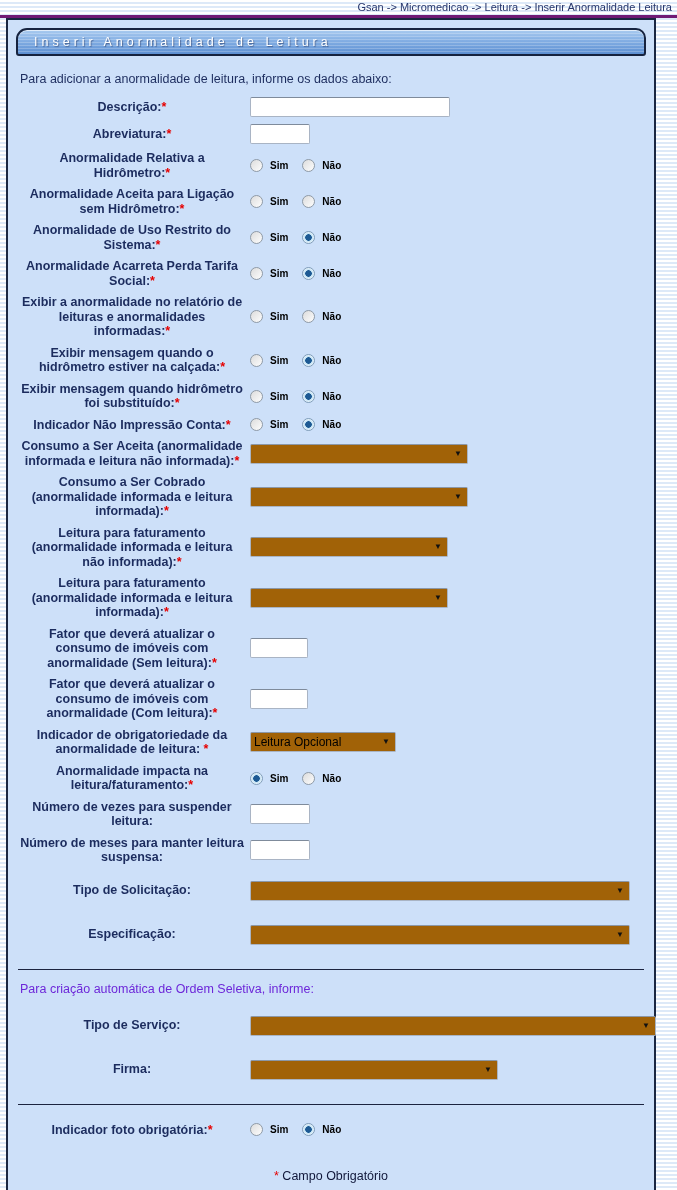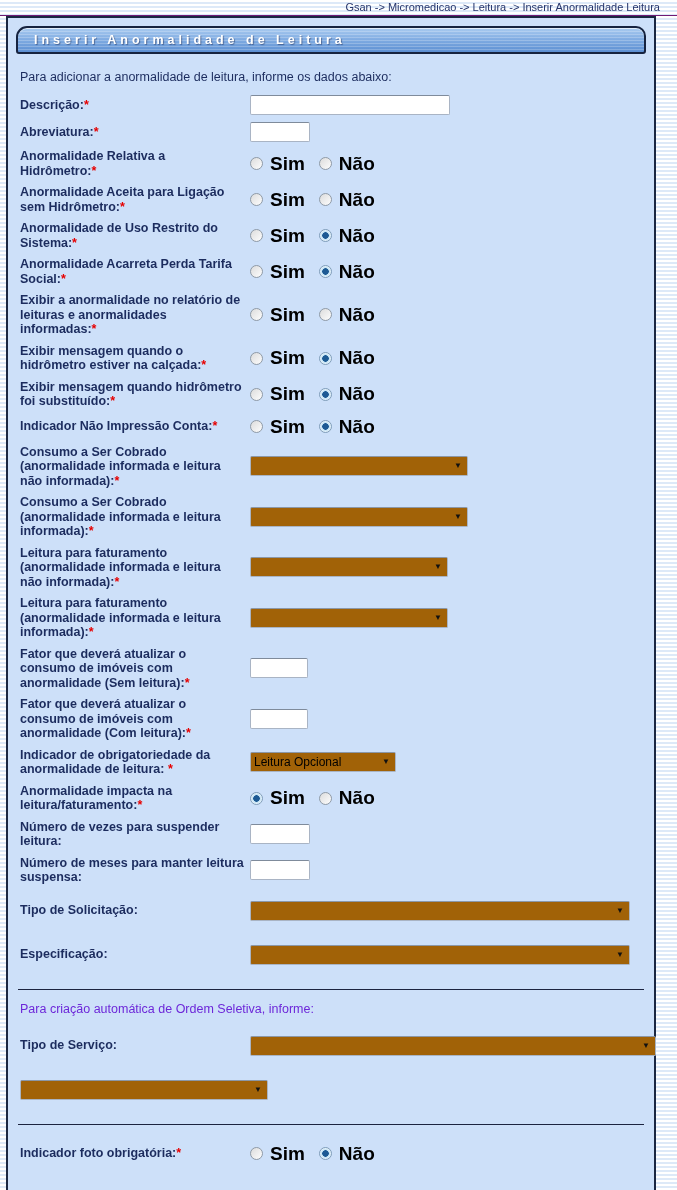--- a/index.html
+++ b/index.html
@@ -7,43 +7,43 @@
   body {
     height: 1190px;
     font-family: "Liberation Sans", sans-serif;
     background: repeating-linear-gradient(180deg, #ffffff 0 2px, #dde9f8 2px 4px);
     overflow: hidden;
   }
   .breadcrumb {
     text-align: right;
     font-size: 11px;
     color: #26356b;
-    padding: 1px 17px 2px 0;
-    border-bottom: 1px solid #701a75;
+    padding: 1px 5px 2px 0;
+    border-bottom: 3px solid #701a75;
     line-height: 12px;
   }
   .frame {
     width: 650px;
     margin-left: 6px;
     background: #cde0f9;
     border: 2px solid #1a2742;
     min-height: 1157px;
     padding: 8px 8px 6px 8px;
     display: flex;
     flex-direction: column;
   }
   .titlebar {
     height: 28px;
     border: 2px solid #16233f;
     border-radius: 11px 10px 3px 3px;
     background:
       repeating-linear-gradient(180deg, rgba(255,255,255,0.22) 0 1px, rgba(255,255,255,0) 1px 3px),
       linear-gradient(180deg, #a9cbf0 0%, #83aee3 45%, #5c8fd2 100%);
     color: #ffffff;
-    font-weight: bold;
+    font-weight: normal;
     font-size: 12.5px;
     letter-spacing: 4px;
     line-height: 24px;
     padding-left: 16px;
     text-shadow: 1px 1px 1px rgba(10,20,60,0.45);
     box-shadow: inset 0 1px 0 rgba(255,255,255,0.55);
   }
   .intro {
     font-size: 12.5px;
     color: #1c2c5e;
@@ -55,20 +55,21 @@
     margin: 3px 0 4px 4px;
   }
   .lbl {
     flex: 0 0 230px;
     width: 230px;
     font-weight: bold;
     font-size: 12.5px;
     line-height: 14.5px;
     color: #1c2c5e;
     padding-right: 6px;
+    text-align: center;
   }
   .req { color: #e60000; }
   .ctrl { display: flex; align-items: center; }
   .txt {
     height: 20px;
     border: 1px solid #a9b4c4;
     border-top-color: #7f8b9b;
     border-radius: 2px;
     background: #ffffff;
     font: 12px "Liberation Sans", sans-serif;
@@ -110,21 +111,21 @@
     margin: 0;
     flex: 0 0 13px;
   }
   .rad:checked {
     background: radial-gradient(circle at 50% 50%, #1d5a94 0 3px, #bfe0f2 3.5px, #f3f9ff 6px);
     border-color: #7f9db9;
   }
   .radlbl {
     font-weight: bold;
     color: #000000;
-    font-size: 19px;
+    font-size: 10px;
     margin: 0 14px 0 7px;
   }
   .hr {
     border: 0;
     border-top: 1px solid #1c2440;
     margin: 12px 2px 10px 2px;
   }
   .section-text {
     font-size: 12.5px;
     color: #6d28d9;
@@ -238,21 +239,21 @@
     <div class="lbl"><span>Indicador Não Impressão Conta:</span><span class="req">*</span></div>
     <div class="ctrl">
       <input type="radio" class="rad" name="nao_impressao" style="">
       <span class="radlbl">Sim</span>
       <input type="radio" class="rad" name="nao_impressao" checked="" style="">
       <span class="radlbl">Não</span>
     </div>
   </div>
 
   <div class="row">
-    <div class="lbl"><span>Consumo a Ser Cobrado (anormalidade informada e leitura não informada):</span><span class="req">*</span></div>
+    <div class="lbl"><span>Consumo a Ser Aceita (anormalidade informada e leitura não informada):</span><span class="req">*</span></div>
     <div class="ctrl">
       <span class="selwrap" style="width:218px">
         <select class="sel"><option></option></select>
         <span class="arrow">▼</span>
       </span>
     </div>
   </div>
 
   <div class="row">
     <div class="lbl"><span>Consumo a Ser Cobrado (anormalidade informada e leitura informada):</span><span class="req">*</span></div>
@@ -360,20 +361,21 @@
     <div class="lbl"><span>Tipo de Serviço:</span></div>
     <div class="ctrl">
       <span class="selwrap" style="width:406px">
         <select class="sel"><option></option></select>
         <span class="arrow">▼</span>
       </span>
     </div>
   </div>
 
   <div class="row row-sp">
+    <div class="lbl"><span>Firma:</span></div>
     <div class="ctrl">
       <span class="selwrap" style="width:248px">
         <select class="sel"><option></option></select>
         <span class="arrow">▼</span>
       </span>
     </div>
   </div>
 
   <hr class="hr">
 

